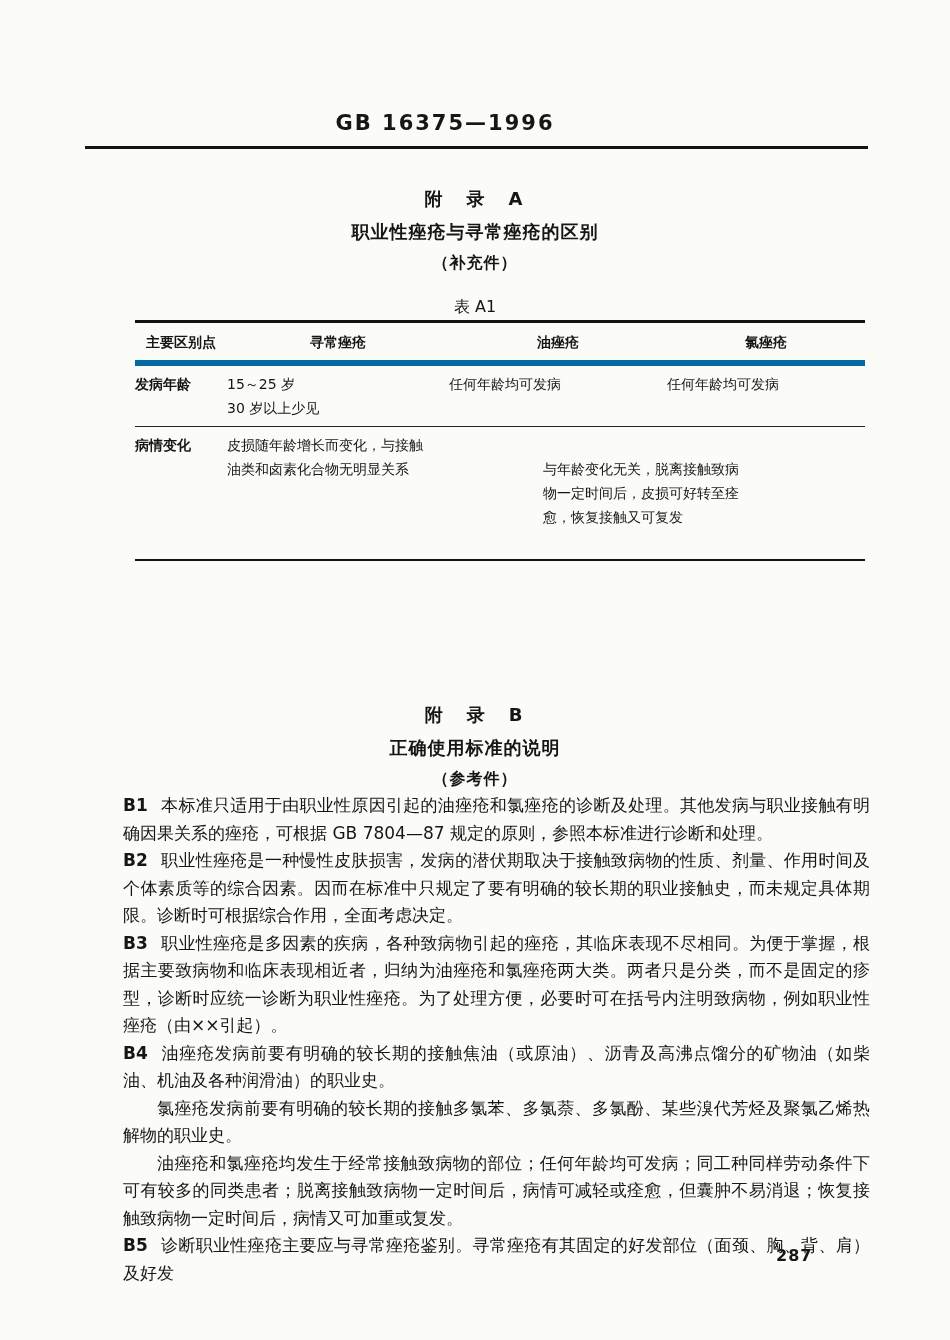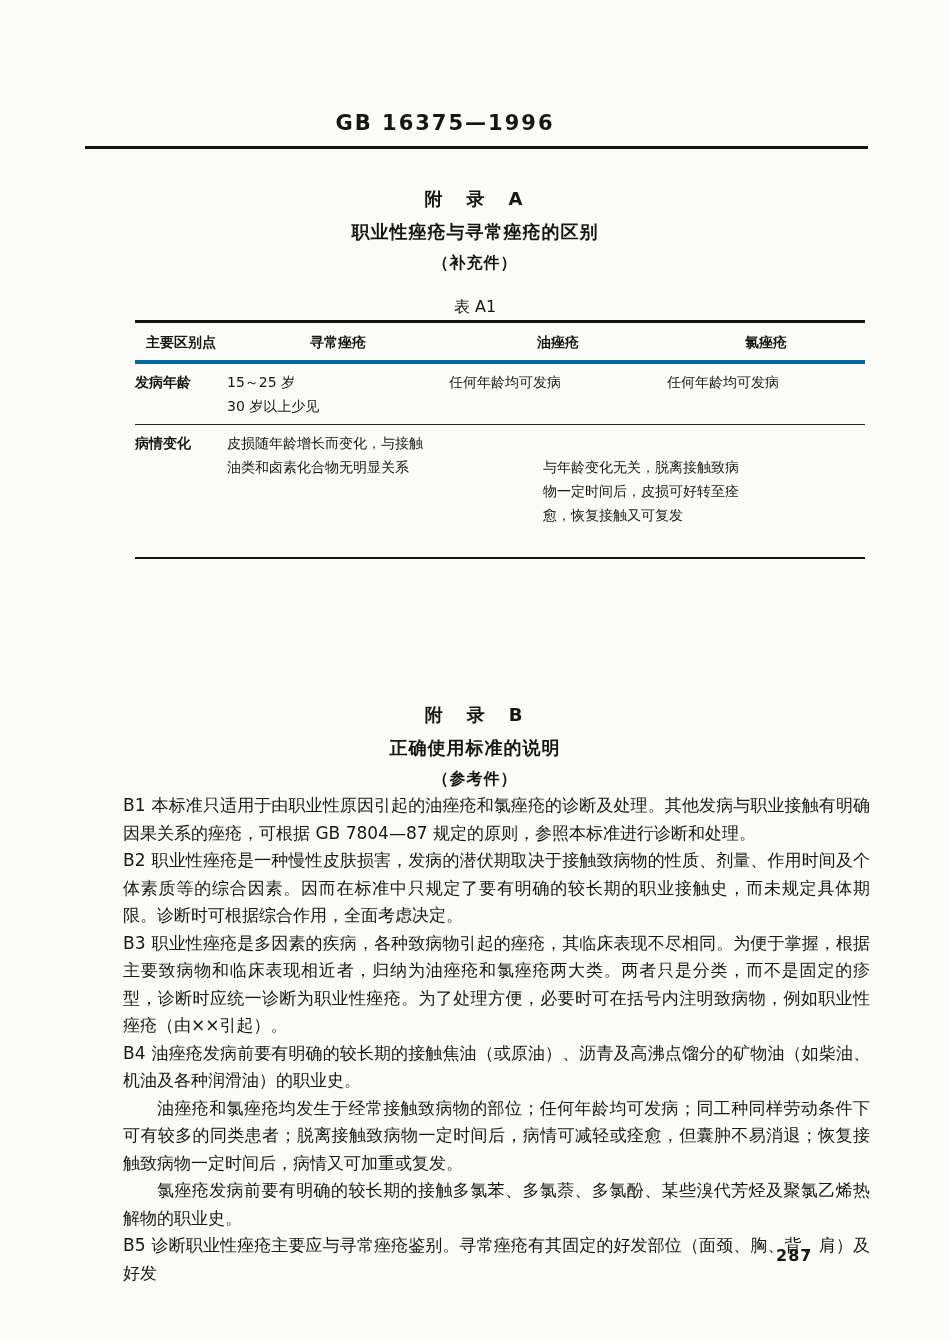--- a/index.html
+++ b/index.html
@@ -41,40 +41,40 @@
     position: absolute; top: 320px; left: 135px;
     width: 730px;
     border-collapse: collapse; table-layout: fixed;
     font-size: 14px; line-height: 24px;
     border-top: 3px solid #141414;
     border-bottom: 2.5px solid #141414;
   }
   table.cmp th {
     font-weight: bold; text-align: center;
     padding: 7px 0 6px;
-    border-bottom: 4px solid #0369a1;
+    border-bottom: 6px solid #0369a1;
   }
   table.cmp td {
     vertical-align: top;
     padding: 6px 6px 6px 0;
     white-space: pre-line;
     text-align: left;
   }
   table.cmp tbody tr:not(:last-child) td { border-bottom: 1.3px solid #222; }
   table.cmp td.row-label { font-weight: bold; margin-left: 12px; }
   .merged-inner { width: 222px; margin: 0 auto; text-align: left; }
 
   
   .clauses {
     position: absolute; top: 792px; left: 123px; width: 747px;
     font-size: 17px; line-height: 27.5px;
     text-align: justify;
   }
   .clauses p { margin: 0; }
-  .clause-label { font-weight: normal; margin-right: 6px; font-family: "DejaVu Sans", sans-serif; }
+  .clause-label { font-weight: bold; margin-right: 13px; font-family: "DejaVu Sans", sans-serif; }
   .clause-label:empty { display: none; margin: 0; }
   p.indent { text-indent: 2em; }
 
   .page-number {
     position: absolute; top: 1246px; left: 776px;
     font-size: 16px; font-weight: bold; letter-spacing: 1px;
   }
 </style>
 </head>
 <body>
@@ -132,20 +132,20 @@
     <div class="h1">附　录　B</div>
     <div class="h2">正确使用标准的说明</div>
     <div class="h3">（参考件）</div>
   </div>
 
   <div class="clauses">
     <p><span class="clause-label">B1</span><span>本标准只适用于由职业性原因引起的油痤疮和氯痤疮的诊断及处理。其他发病与职业接触有明确因果关系的痤疮，可根据 GB 7804—87 规定的原则，参照本标准进行诊断和处理。</span></p>
     <p><span class="clause-label">B2</span><span>职业性痤疮是一种慢性皮肤损害，发病的潜伏期取决于接触致病物的性质、剂量、作用时间及个体素质等的综合因素。因而在标准中只规定了要有明确的较长期的职业接触史，而未规定具体期限。诊断时可根据综合作用，全面考虑决定。</span></p>
     <p><span class="clause-label">B3</span><span>职业性痤疮是多因素的疾病，各种致病物引起的痤疮，其临床表现不尽相同。为便于掌握，根据主要致病物和临床表现相近者，归纳为油痤疮和氯痤疮两大类。两者只是分类，而不是固定的疹型，诊断时应统一诊断为职业性痤疮。为了处理方便，必要时可在括号内注明致病物，例如职业性痤疮（由××引起）。</span></p>
     <p><span class="clause-label">B4</span><span>油痤疮发病前要有明确的较长期的接触焦油（或原油）、沥青及高沸点馏分的矿物油（如柴油、机油及各种润滑油）的职业史。</span></p>
+    <p class="indent"><span>氯痤疮发病前要有明确的较长期的接触多氯苯、多氯萘、多氯酚、某些溴代芳烃及聚氯乙烯热解物的职业史。</span></p>
     <p class="indent"><span>油痤疮和氯痤疮均发生于经常接触致病物的部位；任何年龄均可发病；同工种同样劳动条件下可有较多的同类患者；脱离接触致病物一定时间后，病情可减轻或痊愈，但囊肿不易消退；恢复接触致病物一定时间后，病情又可加重或复发。</span></p>
-    <p class="indent"><span>氯痤疮发病前要有明确的较长期的接触多氯苯、多氯萘、多氯酚、某些溴代芳烃及聚氯乙烯热解物的职业史。</span></p>
     <p><span class="clause-label">B5</span><span>诊断职业性痤疮主要应与寻常痤疮鉴别。寻常痤疮有其固定的好发部位（面颈、胸、背、肩）及好发</span></p>
   </div>
 
   <div class="page-number">287</div>
 
 </div>
 
 </body></html>

